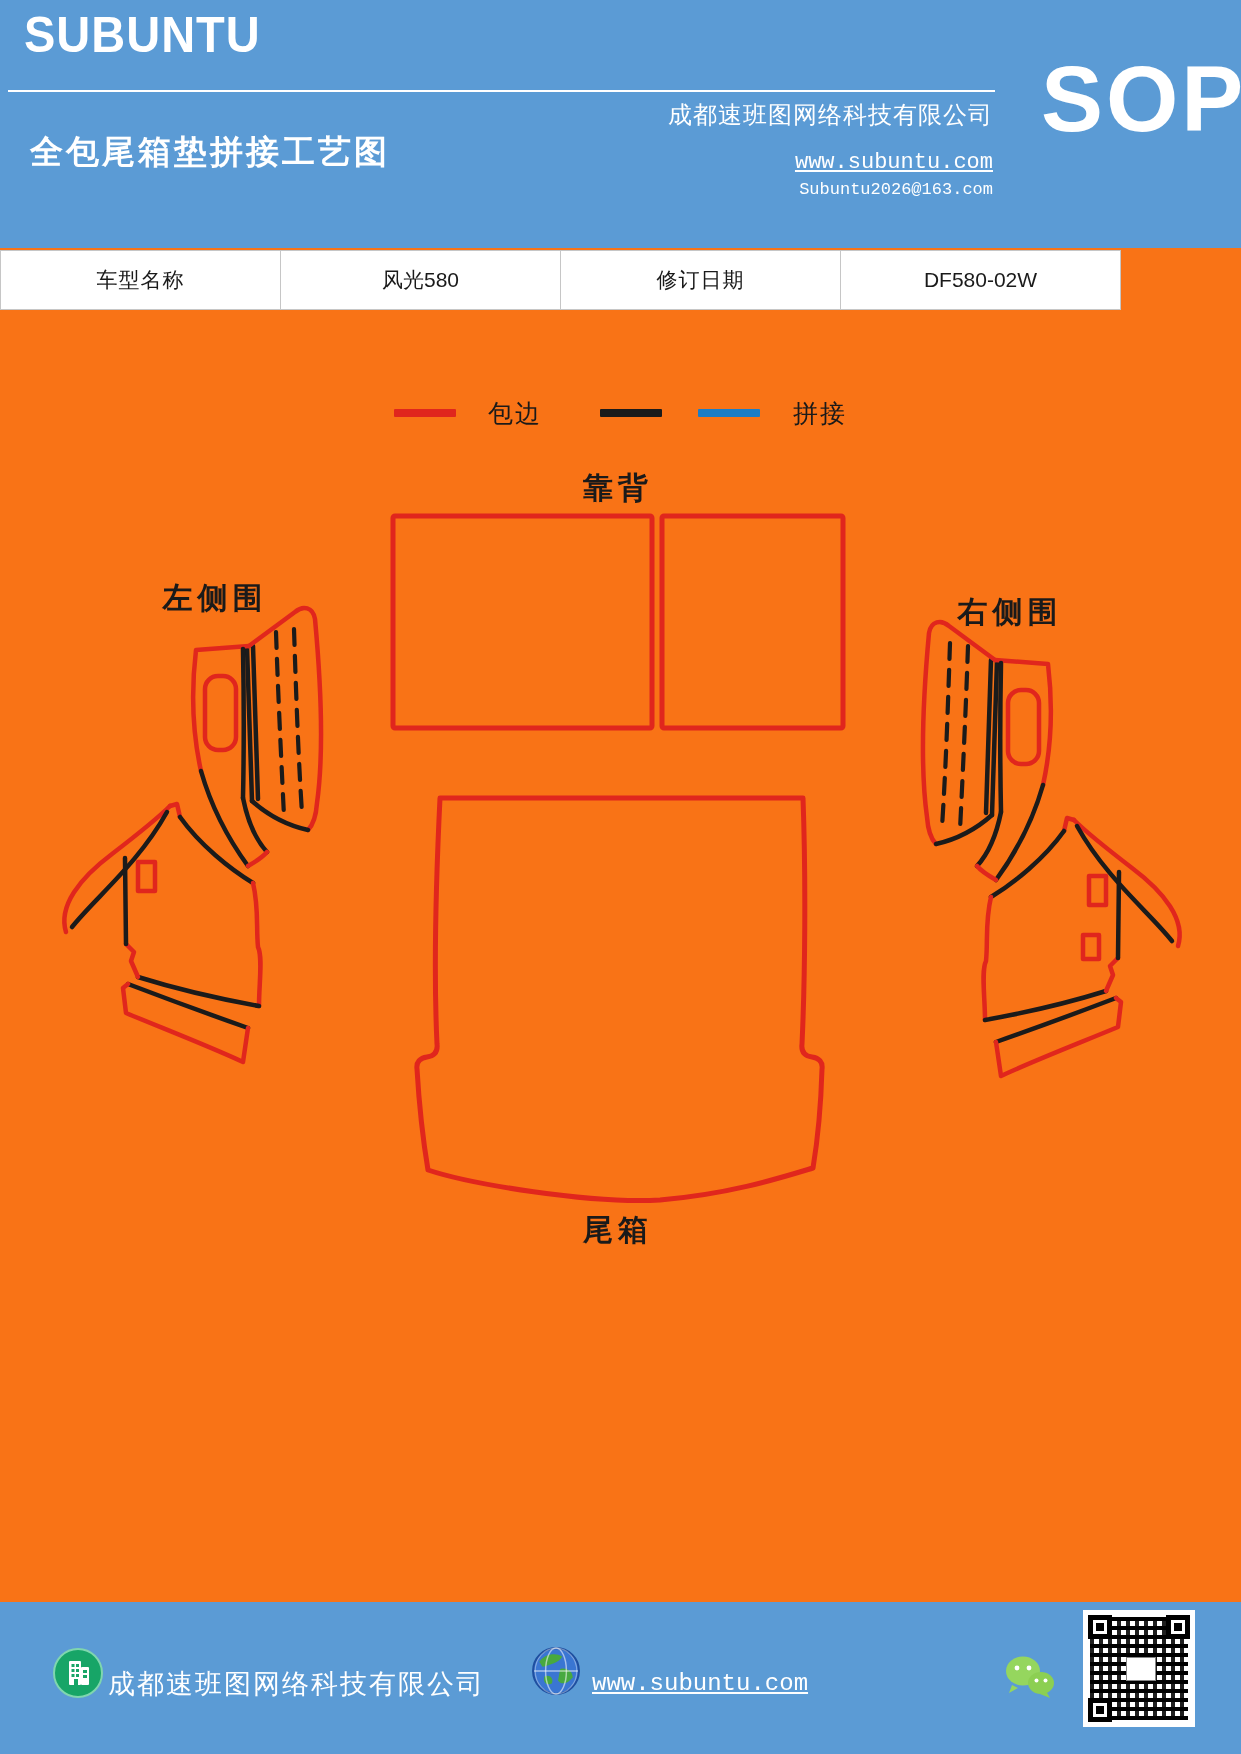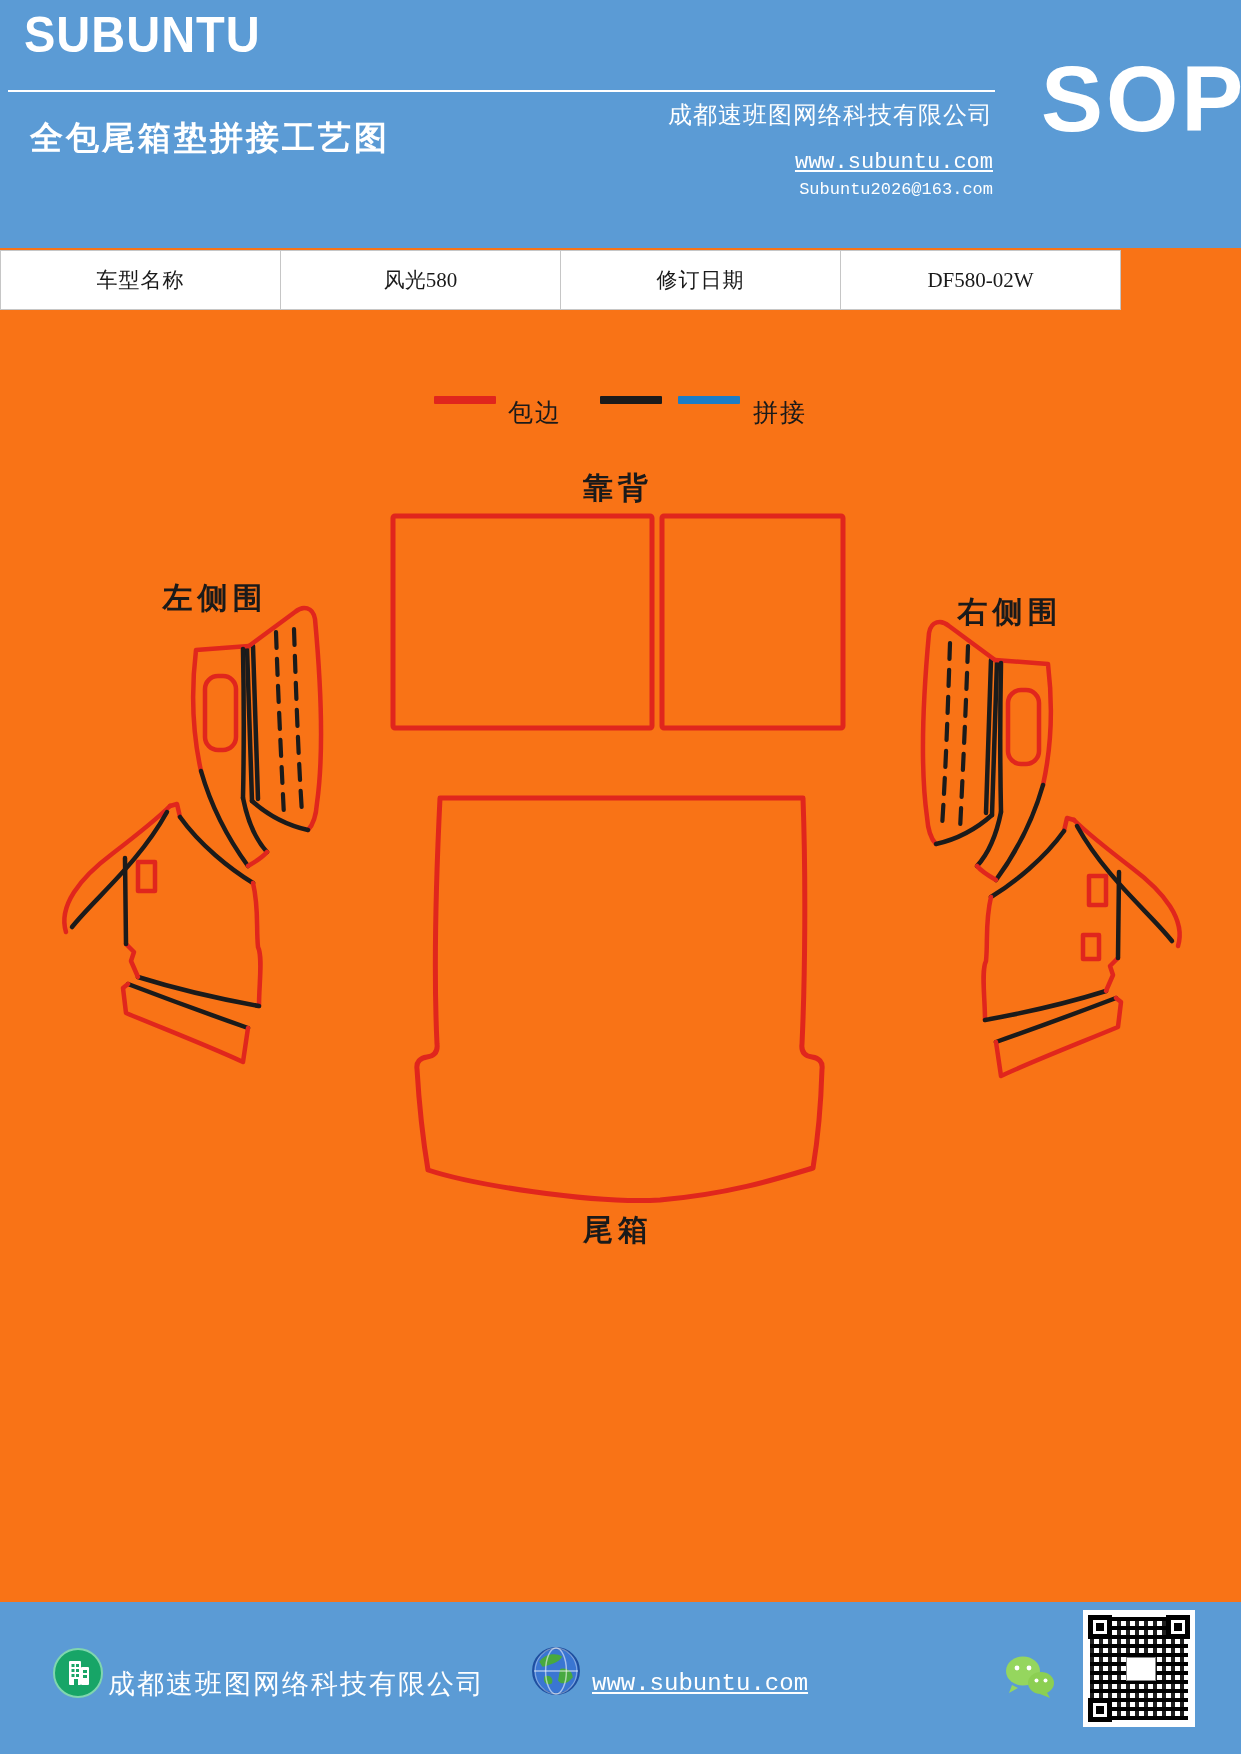--- a/index.html
+++ b/index.html
@@ -3,40 +3,40 @@
 <meta charset="utf-8">
 <style>
   html,body{margin:0;padding:0;background:#e8e8e8;}
   .page{position:relative;width:1241px;height:1754px;background:#f97316;overflow:hidden;
         font-family:"Liberation Sans", sans-serif;color:#1a1a1a;}
   
   .header{position:absolute;left:0;top:0;width:1241px;height:248px;background:#5b9bd5;}
   .brand{position:absolute;left:24px;top:6px;font-size:47px;font-weight:800;color:#ffffff;
          letter-spacing:1px;font-family:"Liberation Sans",sans-serif;transform:scaleY(1.05);transform-origin:top left;}
   .header-rule{position:absolute;left:8px;top:90px;width:987px;height:2px;background:#ffffff;}
-  .doc-title{position:absolute;left:30px;top:116px;font-size:33px;color:#ffffff;letter-spacing:3px;
+  .doc-title{position:absolute;left:30px;top:130px;font-size:33px;color:#ffffff;letter-spacing:3px;
              font-family:Liberation Serif, serif;font-weight:600;}
   .hdr-right{position:absolute;right:248px;top:0;width:520px;text-align:right;color:#ffffff;}
   .hdr-company{position:absolute;right:0;top:99px;font-size:24px;letter-spacing:1px;
                font-family:"Liberation Serif",serif;white-space:nowrap;}
   .hdr-site{position:absolute;right:0;top:150px;font-size:22px;font-family:"Liberation Mono",monospace;
             color:#ffffff;text-decoration:underline;white-space:nowrap;}
   .hdr-mail{position:absolute;right:0;top:180px;font-size:17px;font-family:"Liberation Mono",monospace;
             white-space:nowrap;}
   .sop{position:absolute;left:1041px;top:53px;font-size:93px;line-height:1;font-weight:700;
        color:#ffffff;letter-spacing:3px;}
   
   .info-table{position:absolute;left:0;top:250px;width:1121px;border-collapse:collapse;table-layout:fixed;}
   .info-table td{border:1px solid #c6c6c6;height:56px;text-align:center;vertical-align:middle;
                  font-size:21px;background:#ffffff;}
   .cell-label{font-family:"Liberation Serif",serif;letter-spacing:1px;}
-  .cell-value{font-family:Liberation Serif, serif;}
+  .cell-value{font-family:Liberation Sans, sans-serif;}
   
   .legend{position:absolute;left:0;top:396px;width:1241px;height:34px;display:flex;
-          justify-content:center;}
+          align-items:center;justify-content:center;gap:20px;}
   .swatch{height:8px;width:62px;border-radius:1px;}
   .sw-red{background:#e0261d;margin-right:12px;}
   .sw-black{background:#1b1b1b;margin-left:38px;margin-right:16px;}
   .sw-blue{background:#1c7dc6;margin-right:13px;}
   .legend-label{font-size:25px;font-family:"Liberation Serif",serif;letter-spacing:2px;}
   
   .diagram{position:absolute;left:0;top:0;width:1241px;height:1754px;}
   .diagram path,.diagram rect{fill:none;stroke-linecap:round;stroke-linejoin:round;}
   .r{stroke:#e0261d;stroke-width:4.5px;}
   .k{stroke:#1b1b1b;stroke-width:4.5px;}

